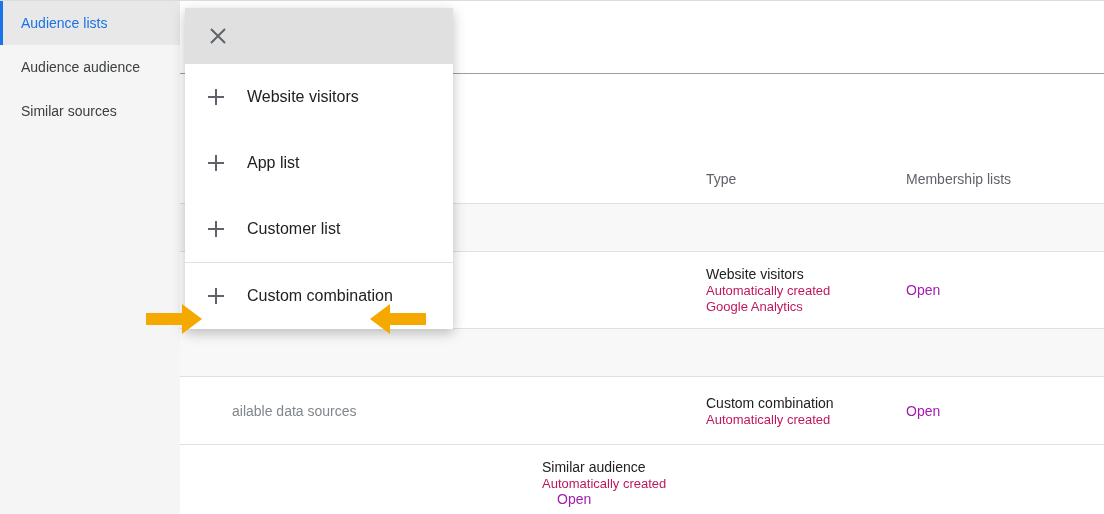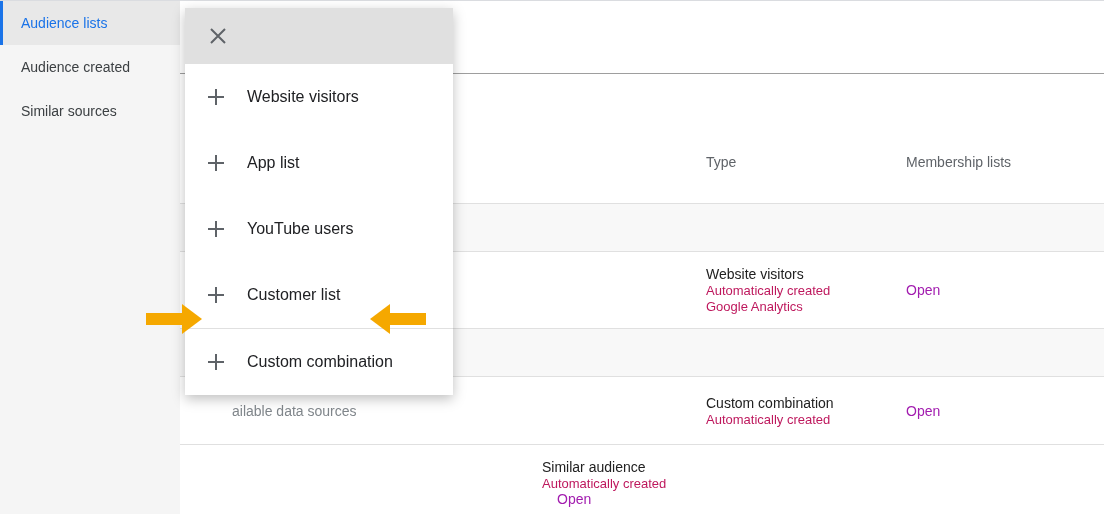--- a/index.html
+++ b/index.html
@@ -6,21 +6,21 @@
     body { font-family: Arial, Helvetica, sans-serif; font-size: 14px; color: #212121; background: #fff; width: 1104px; }
     .top-border { height: 1px; background: #dadce0; }
     .layout { display: flex; }
     .sidebar { width: 180px; background: #f5f5f5; min-height: 513px; flex-shrink: 0; }
     .sidebar-item { padding: 14px 18px; font-size: 14px; color: #3c4043; cursor: pointer; border-left: 3px solid transparent; }
     .sidebar-item.active { background: #e8e8e8; color: #1a73e8; border-left: 3px solid #1a73e8; }
     .main { flex: 1; position: relative; }
     .page-title { font-size: 24px; font-weight: 500; padding: 24px 28px 20px; color: #202124; }
     .hr-thick { height: 1px; background: #9e9e9e; }
     .table { width: 100%; }
-    .table-header { display: flex; align-items: flex-start; height: 50px; padding: 0 28px; border-bottom: 1px solid #e0e0e0; }
+    .table-header { display: flex; align-items: center; height: 50px; padding: 0 28px; border-bottom: 1px solid #e0e0e0; }
     .col-name { flex: 1; margin-left: 24px; }
     .col-type { width: 200px; }
     .col-status { width: 170px; }
     .th { color: #5f6368; font-size: 14px; font-weight: 400; }
     .row { display: flex; align-items: center; padding: 14px 28px; border-bottom: 1px solid #e0e0e0; min-height: 68px; }
     .row.compact { min-height: 48px; background: #f8f8f8; }
     .type-primary { color: #212121; font-size: 14px; }
     .type-secondary { color: #be185d; font-size: 13px; margin-top: 1px; }
     .status { color: #a21caf; }
     .partial-text { color: #80868b; }
@@ -39,21 +39,21 @@
 </head>
 <body>
 
 <div class="top-border"></div>
 <div class="layout">
   <div class="sidebar">
     <div class="sidebar-item active">
       <span>Audience lists</span>
     </div>
     <div class="sidebar-item">
-      <span>Audience created</span>
+      <span>Audience audience</span>
     </div>
     <div class="sidebar-item">
       <span>Similar sources</span>
     </div>
   </div>
 
   <div class="main">
     <div class="page-title">Audience lists</div>
     <div class="hr-thick"></div>
 
@@ -130,28 +130,20 @@
             </svg>
         </span>
         <span class="popup-label">App list</span>
       </div>
       <div class="popup-item">
         <span class="plus">
           <svg width="18" height="18" viewBox="0 0 18 18">
               <path d="M9 1 V17 M1 9 H17" stroke="#5f6368" stroke-width="2"></path>
             </svg>
         </span>
-        <span class="popup-label">YouTube users</span>
-      </div>
-      <div class="popup-item">
-        <span class="plus">
-          <svg width="18" height="18" viewBox="0 0 18 18">
-              <path d="M9 1 V17 M1 9 H17" stroke="#5f6368" stroke-width="2"></path>
-            </svg>
-        </span>
         <span class="popup-label">Customer list</span>
       </div>
       <div class="popup-divider"></div>
       <div class="popup-item">
         <span class="plus">
           <svg width="18" height="18" viewBox="0 0 18 18">
               <path d="M9 1 V17 M1 9 H17" stroke="#5f6368" stroke-width="2"></path>
             </svg>
         </span>
         <span class="popup-label">Custom combination</span>

